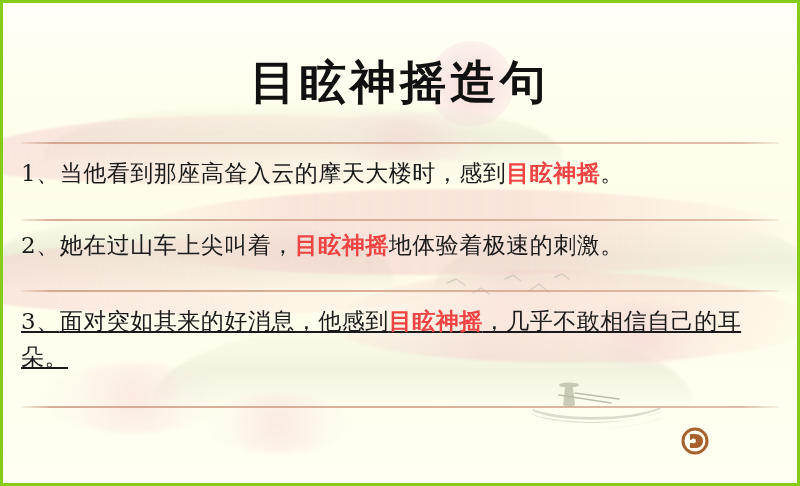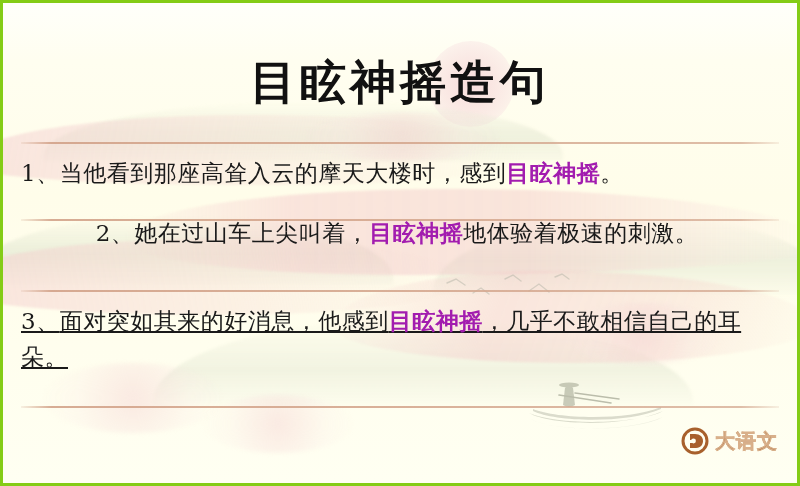--- a/index.html
+++ b/index.html
@@ -180,24 +180,24 @@
     top: 152px;
   }
   .sentence {
     font-family: "DejaVu Serif", "Liberation Serif", serif;
     font-size: 23px;
     line-height: 36px;
     color: #1a1a1a;
     letter-spacing: 0.5px;
   }
   .s1 { position: absolute; left: 0; right: 0; top: 0; }
-  .s2 { position: absolute; left: 0; right: 0; top: 60px; text-align: center; }
+  .s2 { position: absolute; left: 0; right: 0; top: 72px; }
   .s3 { position: absolute; left: 0; right: 0; top: 148px; text-decoration: underline; }
   .hl {
-    color: #a21caf;
+    color: #ef4444;
     font-weight: 700;
   }
 
   
   .logo {
     position: absolute;
     left: 678px;
     top: 424px;
     display: flex;
     align-items: center;
@@ -286,16 +286,15 @@
 
   </div>
 
   <div class="logo">
     <svg width="28" height="28" viewBox="0 0 28 28">
       <circle cx="14" cy="14" r="12" fill="none" stroke="#a8602c" stroke-width="3"></circle>
       <path d="M9 7 L9 21 L15 21 C20 21, 22 17, 22 14 C22 10, 19 7, 14 7 Z" fill="#a8602c"></path>
       <path d="M4 13 L12 13 L12 16 L4 16 Z" fill="#fffff0"></path>
       <circle cx="12.5" cy="14" r="2.4" fill="#fffff0"></circle>
     </svg>
-    <span class="logo-text">大语文</span>
   </div>
 
 </div>
 
 </body></html>

